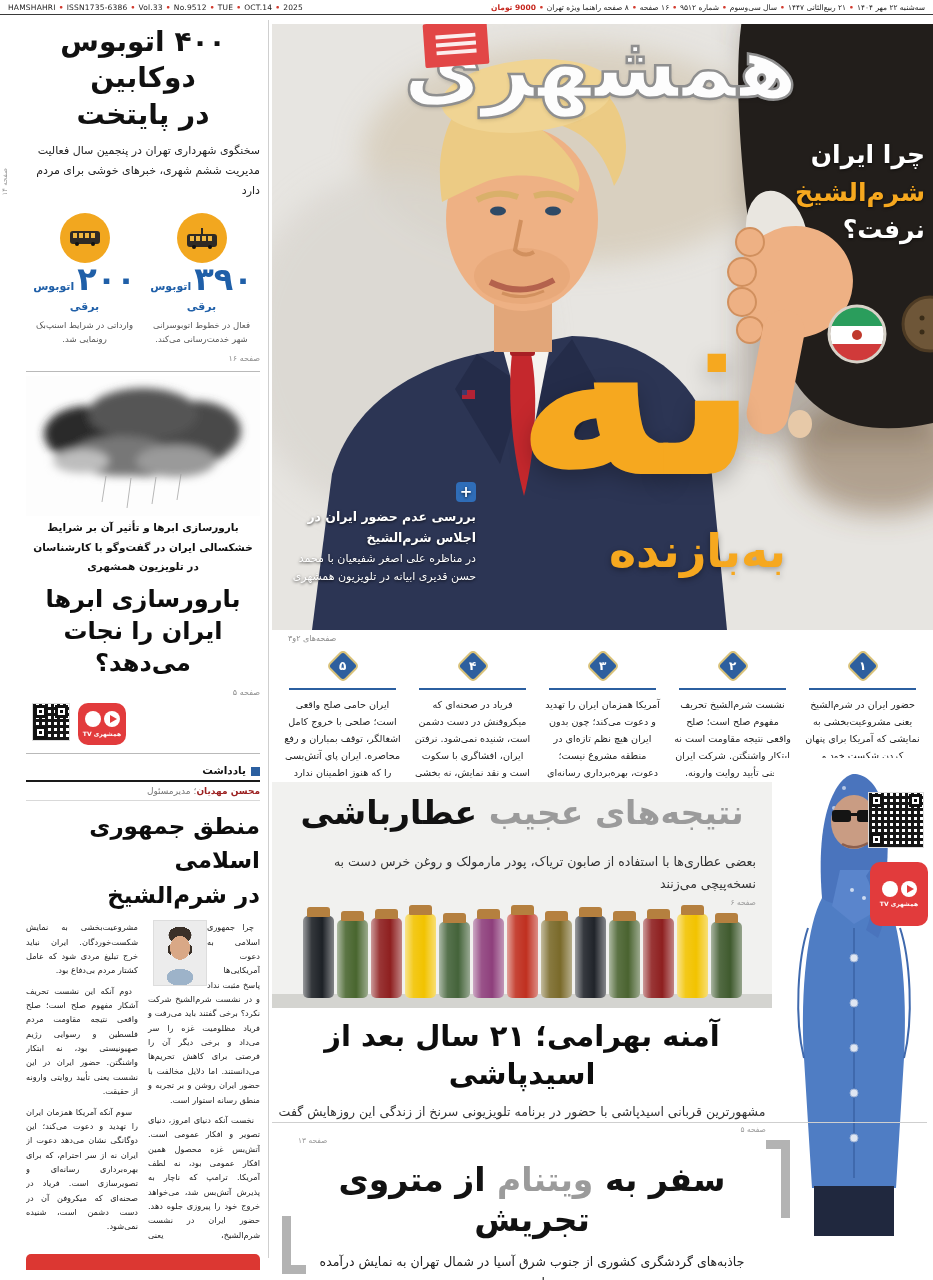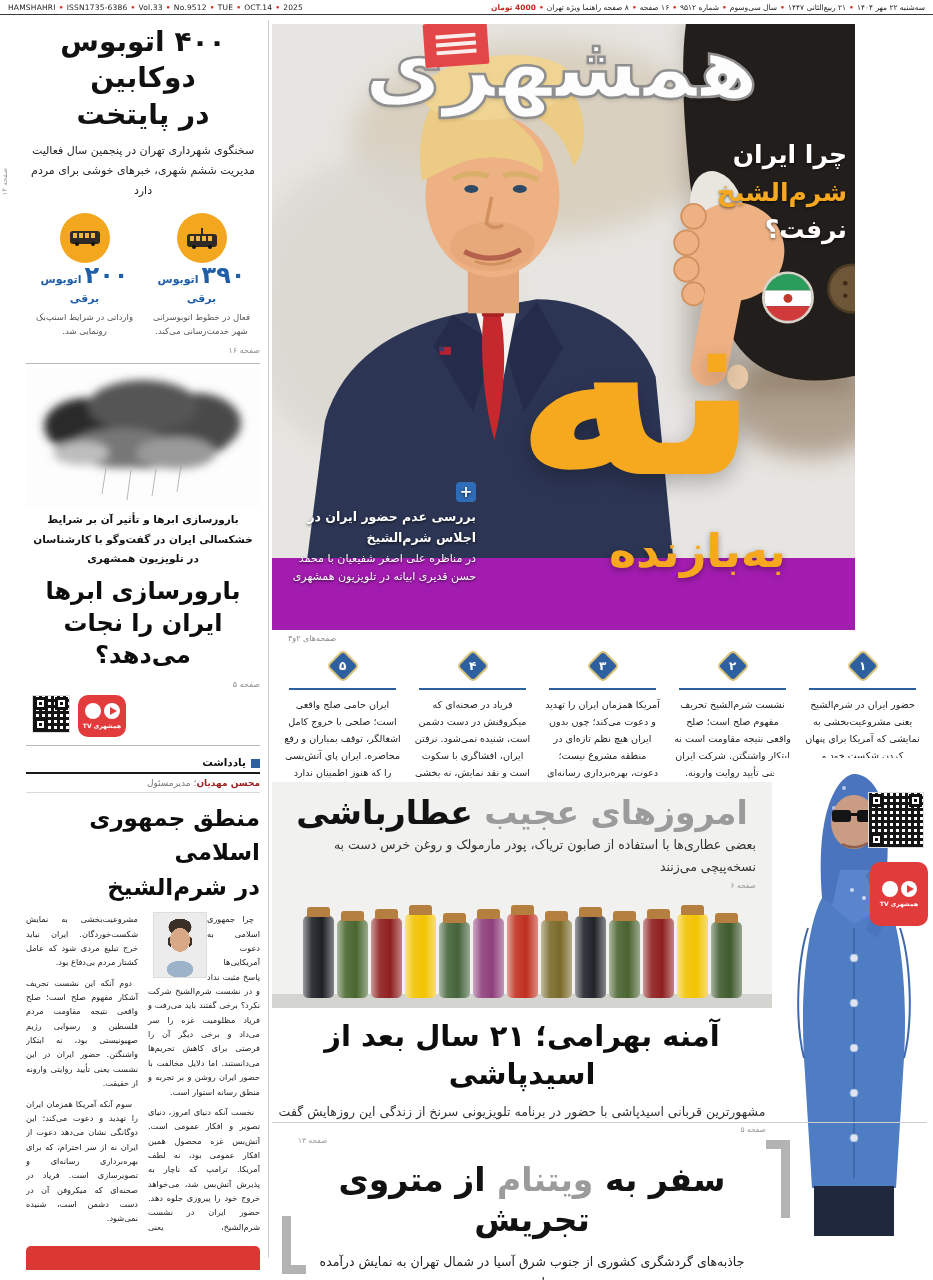--- a/index.html
+++ b/index.html
@@ -13,32 +13,32 @@
   .tb-en span+span::before,.tb-fa span+span::before{content:"\2022";color:#d23b2f;margin:0 3px;font-weight:bold}
   .price{color:#c6261d;font-weight:bold}
   .price::before{content:"\2022";color:#d23b2f;margin:0 3px}
   
   #vdiv{position:absolute;left:268px;top:20px;height:1238px;width:1px;background:#cfcfcf}
   #sidepage{position:absolute;left:1px;top:168px;writing-mode:vertical-rl;transform:rotate(180deg);
     font-size:7px;color:#999}
   
   #leftcol{position:absolute;left:26px;top:18px;width:234px;height:1252px;overflow:hidden;direction:rtl}
   .bus-title{font-size:28px;font-weight:bold;line-height:1.3;text-align:center;color:#111;margin-top:6px}
-  .bus-sub{font-size:11px;line-height:1.8;text-align:center;color:#222;margin-top:8px}
+  .bus-sub{font-size:11px;line-height:1.8;text-align:right;color:#222;margin-top:8px}
   .stats{display:flex;justify-content:space-around;margin-top:12px}
   .stat{width:108px;text-align:center}
   .stat-circle{width:50px;height:50px;border-radius:50%;background:#f2a71f;margin:0 auto;display:flex;
     flex-direction:column;align-items:center;justify-content:center}
   .pole{width:2px;height:6px;background:#2f2a25}
   .busico{width:30px;height:13px;background:#2f2a25;border-radius:3px;position:relative}
   .busico::before{content:"";position:absolute;top:2px;left:3px;right:3px;height:5px;
     background:repeating-linear-gradient(90deg,#f0b63f 0 4px,#2f2a25 4px 6px)}
   .busico::after{content:"";position:absolute;bottom:-2px;left:5px;width:4px;height:4px;border-radius:50%;
     background:#111;box-shadow:16px 0 0 #111}
-  .stat-num{margin-top:6px;font-size:24px;font-weight:bold;color:#1f5fa8;line-height:1}
+  .stat-num{margin-top:6px;font-size:32px;font-weight:bold;color:#1f5fa8;line-height:1}
   .stat-lbl{font-size:11px;font-weight:bold;color:#1f5fa8;margin-right:3px}
   .stat-desc{font-size:8.5px;color:#555;line-height:1.7;margin-top:4px}
   .pageref{font-size:8px;color:#909090;margin-top:8px;text-align:right}
   .lrule{border:none;border-top:1px solid #b9b9b9;margin:8px 0 0}
   .cloud-svg{width:100%;height:140px;margin-top:4px;display:block}
   .cloud-kicker{font-size:10.5px;font-weight:bold;line-height:1.85;text-align:center;color:#111;margin-top:2px}
   .cloud-title{font-size:24px;font-weight:bold;line-height:1.35;text-align:center;color:#0d0d0d;margin-top:6px}
   .qr-row{display:flex;direction:ltr;align-items:flex-start;gap:8px;margin-top:6px;padding-left:6px}
   .qr{position:relative;background:#fff;border:1px solid #ddd;
     background-image:repeating-linear-gradient(0deg,#161616 0 3px,transparent 3px 6px),
@@ -71,21 +71,21 @@
       radial-gradient(19px 14px at 50% 22%, #3a3028 60%, transparent 61%),
       radial-gradient(5px 8px at 32% 45%, #3a3028 60%, transparent 61%),
       radial-gradient(5px 8px at 68% 45%, #3a3028 60%, transparent 61%),
       #ececec}
   
   .bebin{margin-top:12px;background:#dc3732;border-radius:5px;height:116px;color:#fff;display:flex;
     flex-direction:column;align-items:center;justify-content:center;text-align:center}
   .bebin-title{font-size:27px;font-weight:bold;line-height:1}
   
   #main{position:absolute;left:272px;top:16px;width:661px;height:1262px}
-  .photo{position:absolute;top:8px;left:0;width:583px;height:606px;overflow:hidden;background:#a21caf}
+  .photo{position:absolute;top:8px;left:0;width:661px;height:606px;overflow:hidden;background:#a21caf}
   .photo svg{position:absolute;inset:0}
   .masthead{position:absolute;top:-4px;left:0;right:4px;text-align:center;direction:rtl;font-size:86px;
     font-weight:bold;color:#fdfdfd;-webkit-text-stroke:2.5px #8f8f8f;
     text-shadow:0 2px 4px rgba(0,0,0,.18);line-height:1.1}
   .stamp{position:absolute;top:-2px;left:152px;width:64px;height:44px;background:#e24646;
     transform:rotate(-4deg);border-radius:2px;display:flex;flex-direction:column;align-items:center;
     justify-content:center;gap:4px}
   .stamp i{display:block;width:40px;height:4px;background:#fff;opacity:.9}
   .sleeve-text{position:absolute;top:112px;right:8px;width:152px;direction:rtl;text-align:right;
     color:#fff;font-weight:bold;font-size:25px;line-height:1.5;text-shadow:0 1px 3px rgba(0,0,0,.6)}
@@ -111,21 +111,21 @@
   .dia{width:24px;height:24px;background:#2e5f9e;border:2px solid #d9c27a;border-radius:5px;
     transform:rotate(45deg);display:flex;align-items:center;justify-content:center;margin-top:4px}
   .dia span{transform:rotate(-45deg);color:#fff;font-size:12px;font-weight:bold}
   .prule{width:92%;height:2px;background:#2b5fa0;margin:10px 0 6px}
   .ptext{margin:0;font-size:9.6px;line-height:1.78;text-align:center;color:#222}
   
   .attar{position:absolute;top:766px;left:0;width:500px;height:226px;background:#f1f1ef;direction:rtl;
     display:flex;flex-direction:column;padding:12px 16px 0}
   .attar-title{text-align:center;font-weight:bold;font-size:33px;line-height:1.15}
   .attar-title .g{color:#9b9b9b}.attar-title .b{color:#121212}
-  .attar-sub{font-size:12.5px;line-height:1.8;color:#333;text-align:right;margin-top:2px}
+  .attar-sub{font-size:12.5px;line-height:1.8;color:#333;text-align:right;margin-top:19px}
   .attar-page{font-size:7.5px;color:#999;margin-top:2px}
   .jars{margin-top:auto;position:relative;height:96px}
   .shelf{position:absolute;bottom:0;left:-16px;right:-16px;height:14px;background:#d4d4d0}
   .jarrow{position:absolute;bottom:10px;left:0;right:0;display:flex;justify-content:center;
     align-items:flex-end;gap:3px}
   .jar{width:31px;border-radius:5px;position:relative;
     background-image:linear-gradient(90deg,rgba(255,255,255,.55),rgba(255,255,255,.1) 28%,
       rgba(255,255,255,0) 62%,rgba(255,255,255,.45))}
   .jar::before{content:"";position:absolute;top:-9px;left:4px;right:4px;height:10px;background:#b5803f;
     border-radius:3px 3px 1px 1px}
@@ -152,21 +152,21 @@
   .v-sub{padding:0 44px;text-align:center;font-size:12.5px;color:#222;margin-top:12px;line-height:1.7}
 </style>
 </head>
 <body>
 
 <div id="topbar">
   <div class="tb-en">
     <span>HAMSHAHRI</span><span>ISSN1735-6386</span><span>Vol.33</span><span>No.9512</span><span>TUE</span><span>OCT.14</span><span>2025</span>
   </div>
   <div class="tb-fa">
-    <span>سه‌شنبه ۲۲ مهر ۱۴۰۴</span><span>۲۱ ربیع‌الثانی ۱۴۴۷</span><span>سال سی‌وسوم</span><span>شماره ۹۵۱۲</span><span>۱۶ صفحه</span><span>۸ صفحه راهنما ویژه تهران</span><span class="price">4000 تومان</span>
+    <span>سه‌شنبه ۲۲ مهر ۱۴۰۴</span><span>۲۱ ربیع‌الثانی ۱۴۴۷</span><span>سال سی‌وسوم</span><span>شماره ۹۵۱۲</span><span>۱۶ صفحه</span><span>۸ صفحه راهنما ویژه تهران</span><span class="price">9000 تومان</span>
   </div>
 </div>
 
 <div id="vdiv"></div>
 <div id="sidepage">صفحه ۱۴</div>
 
 <div id="leftcol">
 
   <div>
     <div class="bus-title">
@@ -401,21 +401,21 @@
       <div class="dia">
           <span>۵</span>
         </div>
       <div class="prule"></div>
       <p class="ptext">ایران حامی صلح واقعی است؛ صلحی با خروج کامل اشغالگر، توقف بمباران و رفع محاصره. ایران پای آتش‌بسی را که هنوز اطمینان ندارد کامل اجرا می‌شود، نباید امضا بزند.</p>
     </div>
   </div>
 
   <div class="attar">
     <div class="attar-title">
-      <span class="g">امروز‌های عجیب </span><span class="b">عطارباشی</span>
+      <span class="g">نتیجه‌های عجیب </span><span class="b">عطارباشی</span>
     </div>
     <div class="attar-sub">بعضی عطاری‌ها با استفاده از صابون تریاک، پودر مارمولک و روغن خرس دست به نسخه‌پیچی می‌زنند</div>
     <div class="attar-page">صفحه ۶</div>
     <div class="jars">
       <div class="shelf"></div>
       <div class="jarrow">
         <span class="jar" style="height:76px;background-color:#3f5a2e"></span>
         <span class="jar" style="height:84px;background-color:#f2c300"></span>
         <span class="jar" style="height:80px;background-color:#8e1f1f"></span>
         <span class="jar" style="height:78px;background-color:#4a6330"></span>

